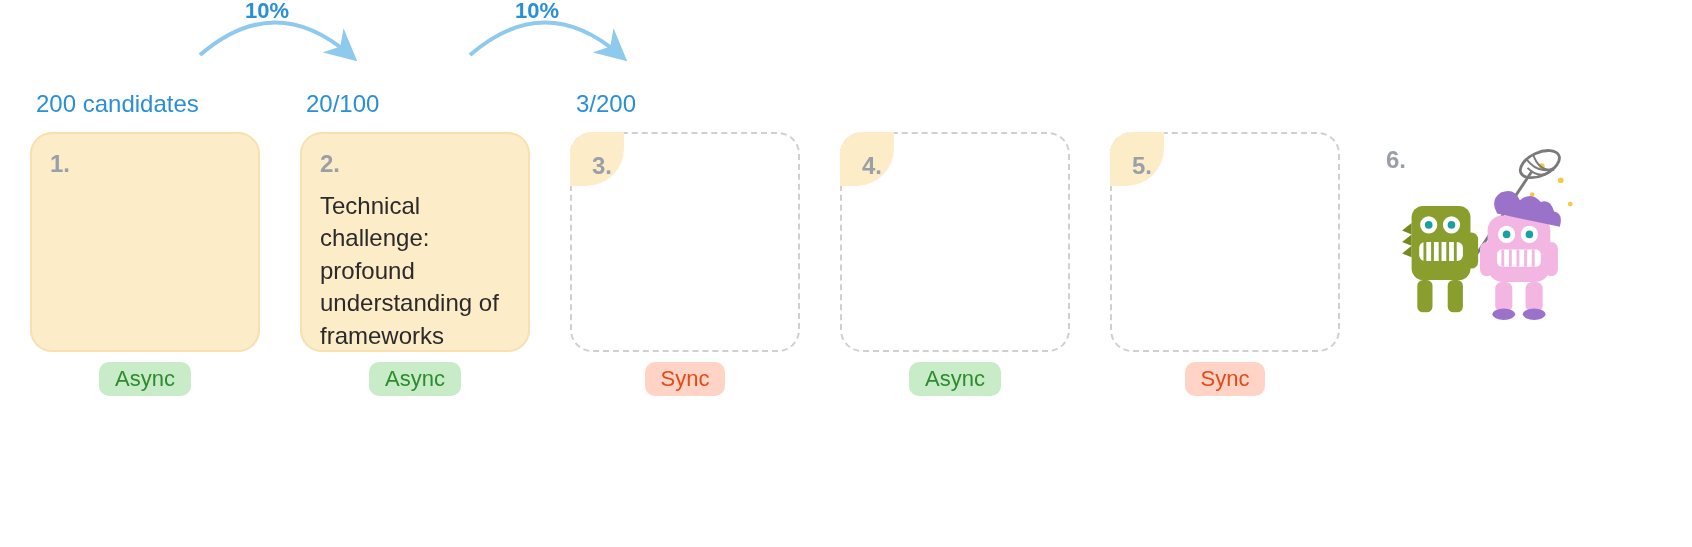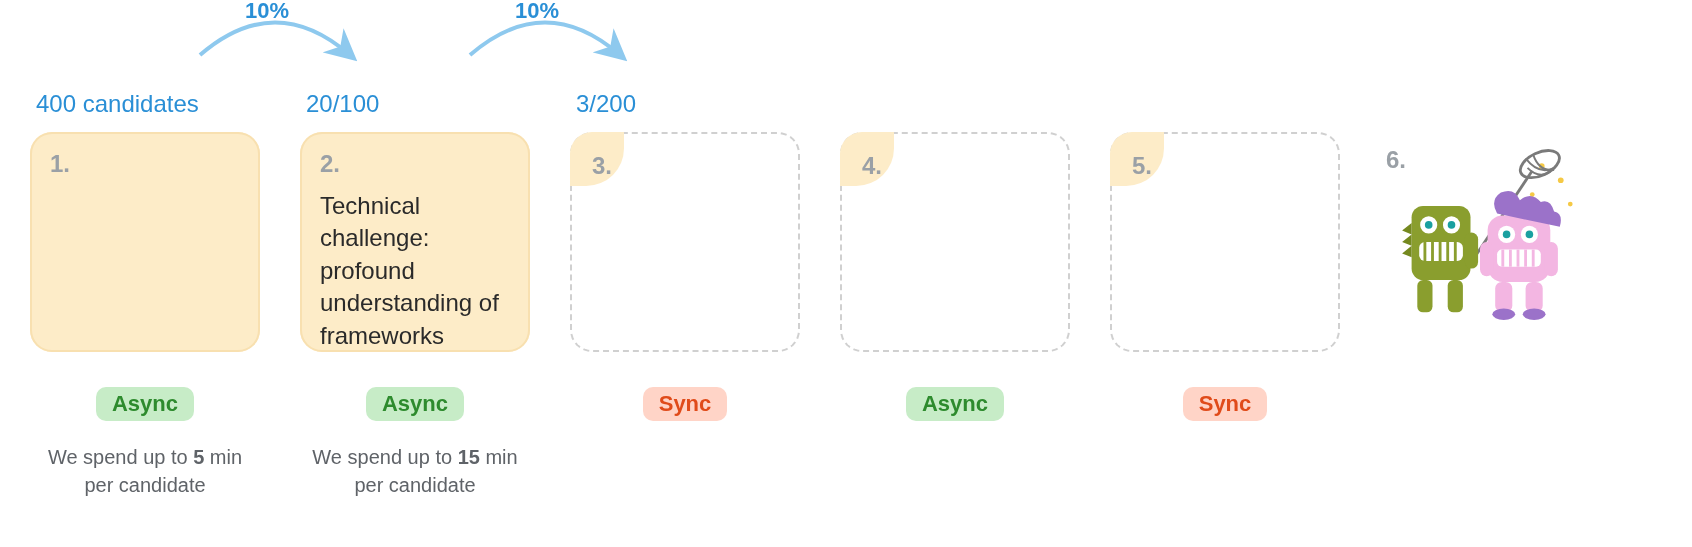--- a/index.html
+++ b/index.html
@@ -77,22 +77,22 @@
     font-size:24px;
     line-height:1.35;
     color:var(--dark);
     font-weight:400;
   }
   .tag{
     display:inline-block;
     padding:4px 16px;
     border-radius:10px;
     font-size:22px;
-    font-weight:700;
-    margin-top:35px;
+    font-weight:400;
+    margin-top:10px;
   }
   .tag.async{background:var(--green-bg);color:var(--green-tx)}
   .tag.sync{background:var(--red-bg);color:var(--red-tx)}
   .note{
     margin-top:22px;
     font-size:20px;
     color:var(--body);
     text-align:center;
     line-height:1.4;
     max-width:220px;
@@ -125,40 +125,34 @@
   </defs>
   <path d="M 200 55 Q 275 -10 350 55" fill="none" stroke="#8ec9ee" stroke-width="4" marker-end="url(#ah)"></path>
   <path d="M 470 55 Q 545 -10 620 55" fill="none" stroke="#8ec9ee" stroke-width="4" marker-end="url(#ah)"></path>
 </svg>
 <span class="arc-label" style="left:245px">10%</span>
 <span class="arc-label" style="left:515px">10%</span>
 
 <div class="row" style="margin-top:50px">
 
   <div class="col">
-    <div class="toplabel">400 candidates</div>
+    <div class="toplabel">200 candidates</div>
     <div class="card full">
       <div class="num">1.</div>
     </div>
     <span class="tag async">Async</span>
-    <div class="note">
-      <span>We spend up to </span><b>5</b><span> min per candidate</span>
-    </div>
   </div>
 
   <div class="col">
     <div class="toplabel">20/100</div>
     <div class="card full">
       <div class="num">2.</div>
       <div class="title">Technical challenge: profound understanding of frameworks</div>
     </div>
     <span class="tag async">Async</span>
-    <div class="note">
-      <span>We spend up to </span><b>15</b><span> min per candidate</span>
-    </div>
   </div>
 
   <div class="col">
     <div class="toplabel">3/200</div>
     <div class="card empty">
       <div class="num">3.</div>
     </div>
     <span class="tag sync">Sync</span>
   </div>
 

